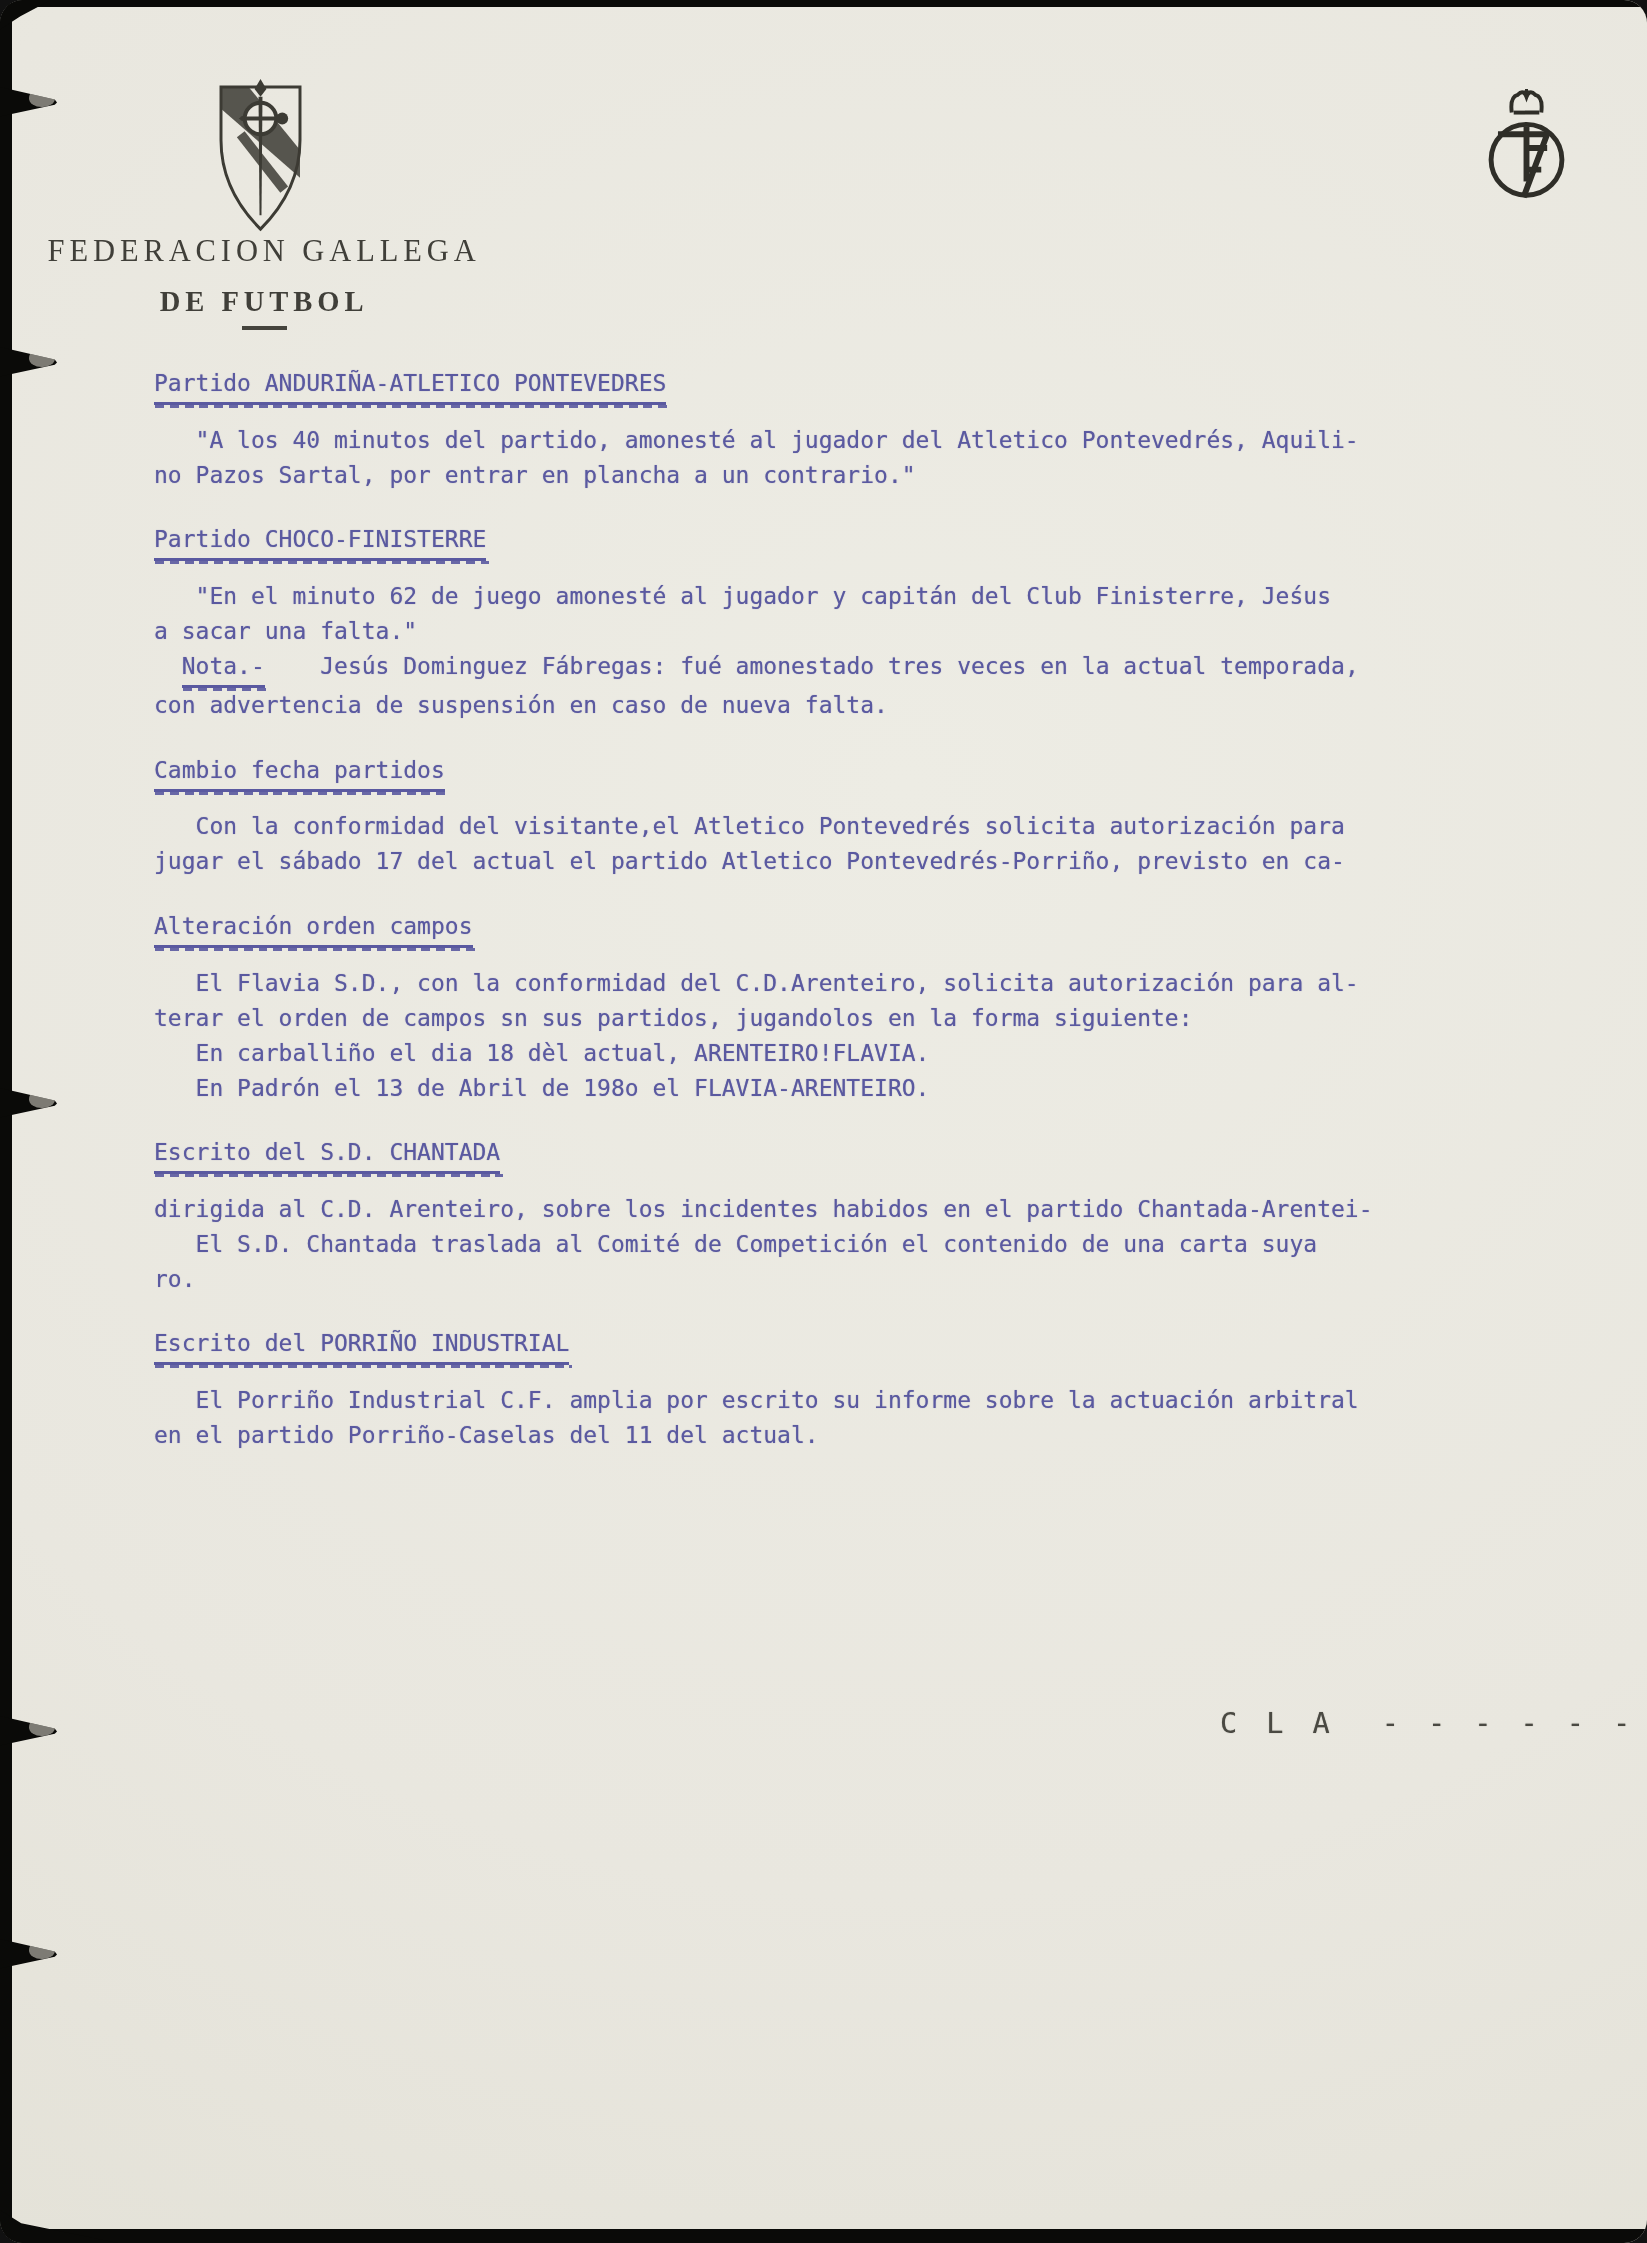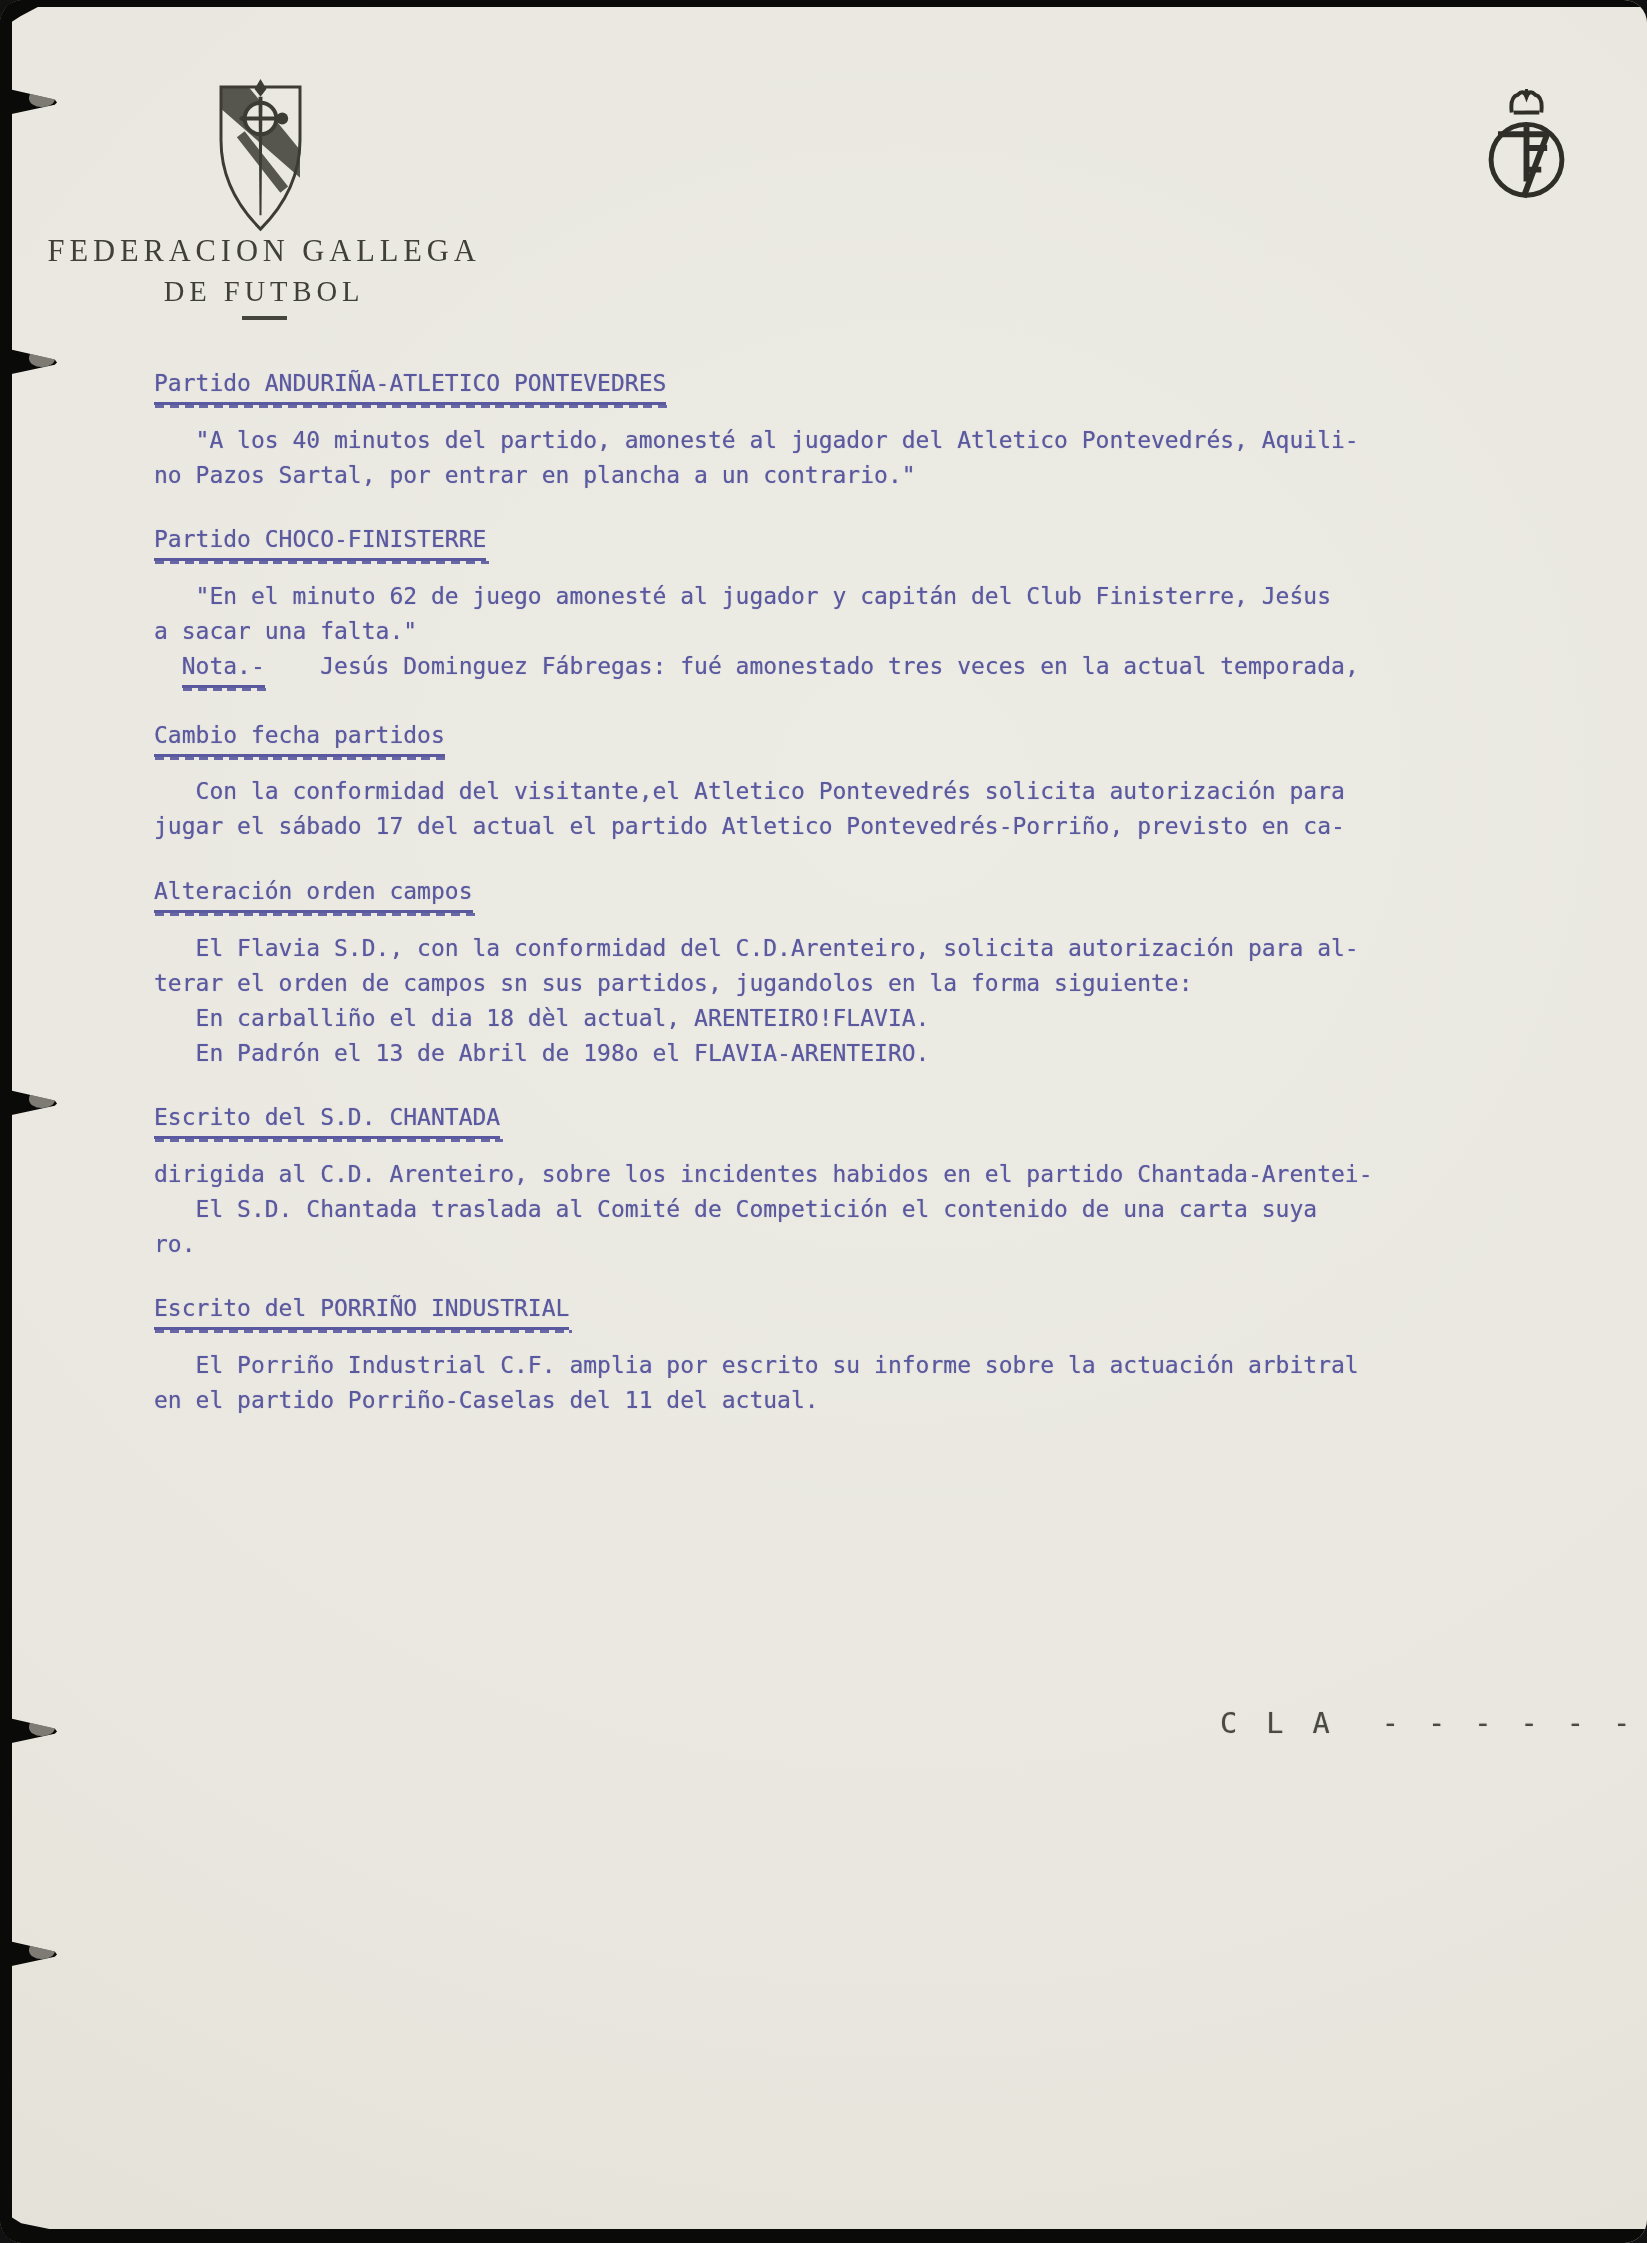--- a/index.html
+++ b/index.html
@@ -26,21 +26,21 @@
     clip-path:polygon(0 0,96% 42%,100% 52%,96% 60%,0 100%);}
   .notch::after{content:'';position:absolute;right:2px;top:2px;width:25.6px;height:17.7px;
     background:#dcd9cd;border-radius:50%;opacity:.55;}
   
   .letterhead-text{
     position:absolute;left:27.6px;top:234px;width:473px;text-align:center;
     font-family:"Liberation Serif","DejaVu Serif",serif;
     color:#403f39;
   }
   .letterhead-line1{font-size:30.5px;letter-spacing:4.9px;white-space:pre;}
-  .letterhead-line2{font-size:28.6px;letter-spacing:4.9px;margin-top:7px;white-space:pre;}
+  .letterhead-line2{font-size:28.6px;letter-spacing:4.9px;margin-top:17px;white-space:pre;font-weight:bold;}
   .letterhead-dash{width:45px;height:3.9px;background:#45443d;margin:7.9px auto 0 auto;}
   .shield-logo{position:absolute;left:211px;top:79px;}
   .fef-logo{position:absolute;left:1484px;top:87px;}
   
   .doc-body{
     position:absolute;left:154px;top:366px;width:1448px;
     color:#5a59a0;
     font-size:23px;line-height:35px;
     text-shadow:0 0 1px rgba(80,79,150,.55);
   }
@@ -117,20 +117,21 @@
       <section class="doc-section">
         <div class="heading"><span class="u2">Partido ANDURIÑA-ATLETICO PONTEVEDRES</span></div>
         <div class="line">   "A los 40 minutos del partido, amonesté al jugador del Atletico Pontevedrés, Aquili-</div>
         <div class="line">no Pazos Sartal, por entrar en plancha a un contrario."</div>
       </section>
       <section class="doc-section">
         <div class="heading"><span class="u2">Partido CHOCO-FINISTERRE</span></div>
         <div class="line">   "En el minuto 62 de juego amonesté al jugador y capitán del Club Finisterre, Jeśus</div>
         <div class="line">a sacar una falta."</div>
         <div class="line"><span>  </span><span class="u2">Nota.-</span><span>    Jesús Dominguez Fábregas: fué amonestado tres veces en la actual temporada,</span></div>
+        <div class="line">con advertencia de suspensión en caso de nueva falta.</div>
       </section>
       <section class="doc-section">
         <div class="heading"><span class="u2">Cambio fecha partidos</span></div>
         <div class="line">   Con la conformidad del visitante,el Atletico Pontevedrés solicita autorización para</div>
         <div class="line">jugar el sábado 17 del actual el partido Atletico Pontevedrés-Porriño, previsto en ca-</div>
       </section>
       <section class="doc-section">
         <div class="heading"><span class="u2">Alteración orden campos</span></div>
         <div class="line">   El Flavia S.D., con la conformidad del C.D.Arenteiro, solicita autorización para al-</div>
         <div class="line">terar el orden de campos sn sus partidos, jugandolos en la forma siguiente:</div>

